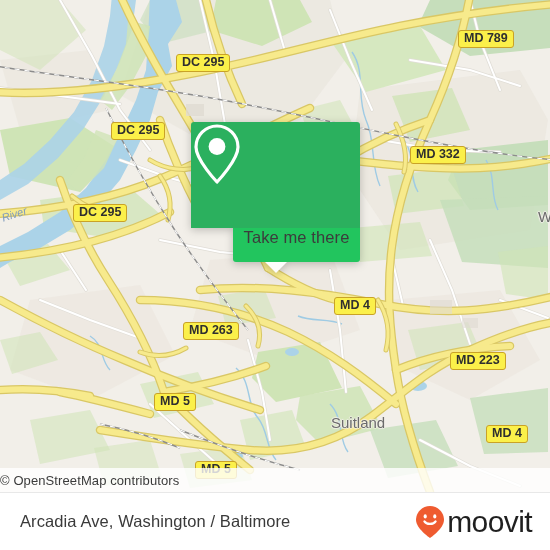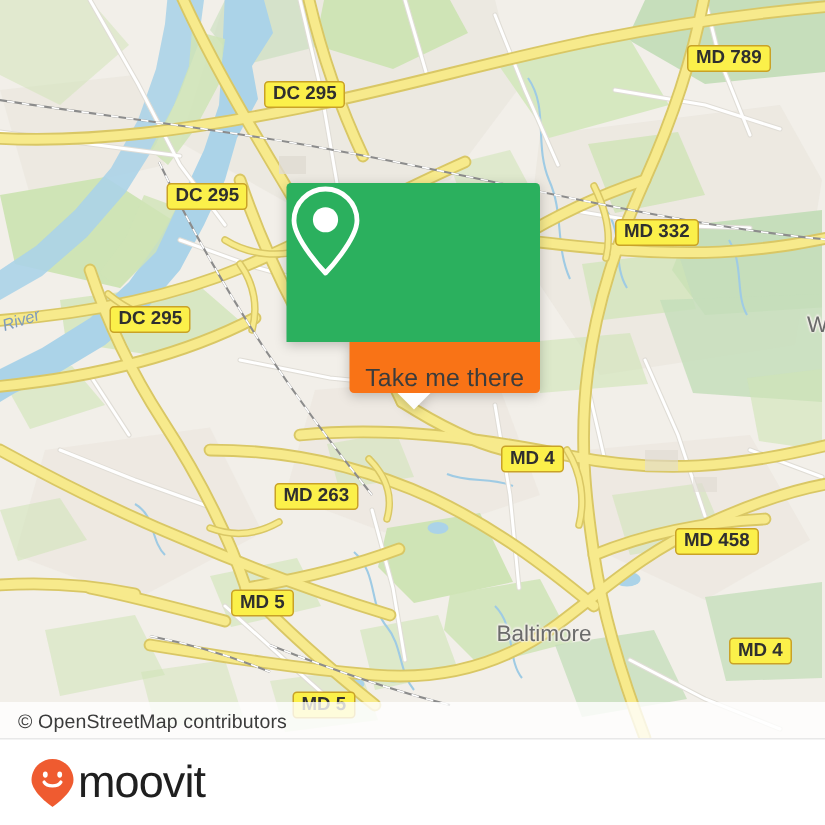--- a/index.html
+++ b/index.html
@@ -16,21 +16,21 @@
     position:absolute;left:0;top:0;width:550px;height:492px;
     background:#f2efe9;overflow:hidden;
   }
   #map svg{position:absolute;left:0;top:0;}
 
   
   #attrib{
     position:absolute;left:0;top:468px;width:550px;height:24px;
     background:rgba(255,255,255,0.80);
     display:flex;align-items:center;
-    box-sizing:border-box;padding-left:12px;
+    box-sizing:border-box;
     font-size:13px;color:#3b3b3b;
     letter-spacing:.1px;
     z-index:40;
   }
 
   
   #footer{
     position:absolute;left:0;top:492px;width:550px;height:58px;
     background:#ffffff;
     border-top:1px solid #e8e8e8;
@@ -53,23 +53,23 @@
     position:absolute;left:191px;top:122px;width:169px;
     z-index:30;
     filter:drop-shadow(0 2px 4px rgba(0,0,0,0.22));
   }
   #card-top{
     background:#2bb05e;height:106px;
     border-radius:3px 3px 0 0;
     display:flex;align-items:center;justify-content:center;
   }
   #card-bottom{
-    background:#f97316;height:34px;
+    background:#22c55e;height:34px;
     border-radius:0 0 3px 3px;
-    display:flex;align-items:flex-end;justify-content:center;margin-left:42px;
+    display:flex;align-items:flex-start;justify-content:center;margin-left:42px;
   }
   #card-label{
     font-size:16.5px;color:#3c3c3c;letter-spacing:.1px;
   }
   #card-pointer{
     position:absolute;left:50%;top:140px;
     transform:translateX(-50%);
     width:0;height:0;
     border-left:11px solid transparent;
     border-right:11px solid transparent;
@@ -343,26 +343,26 @@
       <rect class="bldg" x="462" y="318" width="16" height="10" opacity=".6"></rect>
     </svg>
 
     <div class="shield" style="left:176px;top:54px;">DC 295</div>
     <div class="shield" style="left:111px;top:122px;">DC 295</div>
     <div class="shield" style="left:73px;top:204px;">DC 295</div>
     <div class="shield" style="left:458px;top:30px;">MD 789</div>
     <div class="shield" style="left:410px;top:146px;">MD 332</div>
     <div class="shield" style="left:183px;top:322px;">MD 263</div>
     <div class="shield" style="left:334px;top:297px;">MD 4</div>
-    <div class="shield" style="left:450px;top:352px;">MD 458</div>
+    <div class="shield" style="left:450px;top:352px;">MD 223</div>
     <div class="shield" style="left:486px;top:425px;">MD 4</div>
     <div class="shield" style="left:154px;top:393px;">MD 5</div>
     <div class="shield" style="left:195px;top:461px;">MD 5</div>
 
-    <div class="placelabel" style="left:331px;top:414px;">Baltimore</div>
+    <div class="placelabel" style="left:331px;top:414px;">Suitland</div>
     <div class="placelabel" style="left:538px;top:208px;">W</div>
     <div class="riverlabel" style="left:2px;top:212px;transform:rotate(-18deg);transform-origin:left center;">River</div>
 
     <div id="card">
       <div id="card-top">
         <svg width="52" height="64" viewBox="0 0 52 64">
           <path d="M26 4 C14.4 4 5 13.4 5 25 C5 38 26 60 26 60 C26 60 47 38 47 25 C47 13.4 37.6 4 26 4 Z" fill="none" stroke="#ffffff" stroke-width="3.2" stroke-linejoin="round"></path>
           <circle cx="26" cy="24.5" r="8.4" fill="#ffffff"></circle>
         </svg>
       </div>
@@ -371,20 +371,21 @@
       </div>
       <div id="card-pointer"></div>
     </div>
 
     <div id="attrib">
       <span>© OpenStreetMap contributors</span>
     </div>
   </div>
 
   <div id="footer">
+    <div id="footer-title">Arcadia Ave, Washington / Baltimore</div>
     <div id="brand">
       <svg width="30" height="34" viewBox="0 0 30 34">
         <path d="M15 1 C7.3 1 1 7.3 1 15 C1 23.5 15 33 15 33 C15 33 29 23.5 29 15 C29 7.3 22.7 1 15 1 Z" fill="#ef5b30"></path>
         <ellipse cx="10.2" cy="11.4" rx="1.6" ry="2.1" fill="#ffffff"></ellipse>
         <ellipse cx="19.8" cy="11.4" rx="1.6" ry="2.1" fill="#ffffff"></ellipse>
         <path d="M9.4 16.4 C11.4 19.8 18.6 19.8 20.6 16.4" fill="none" stroke="#ffffff" stroke-width="2.2" stroke-linecap="round"></path>
       </svg>
       <span id="brand-word">moovit</span>
     </div>
   </div>

